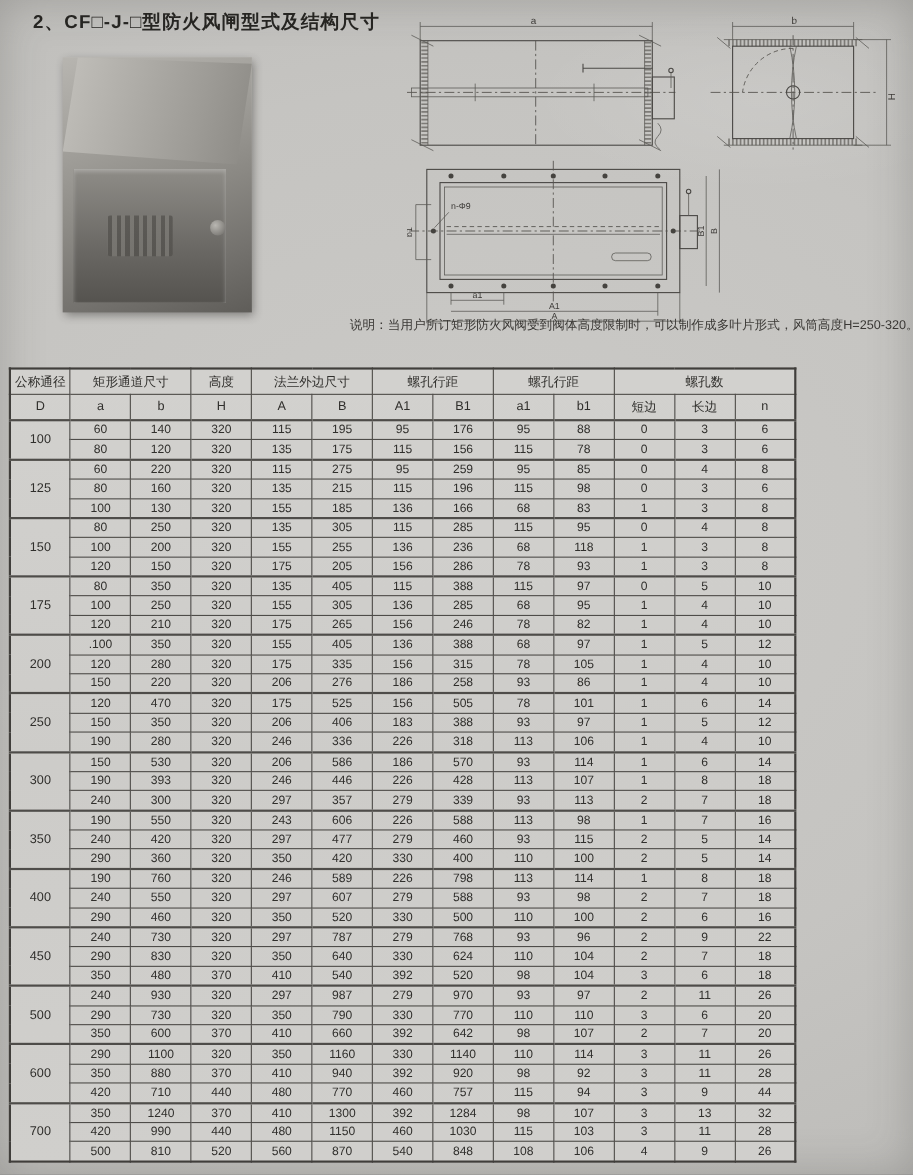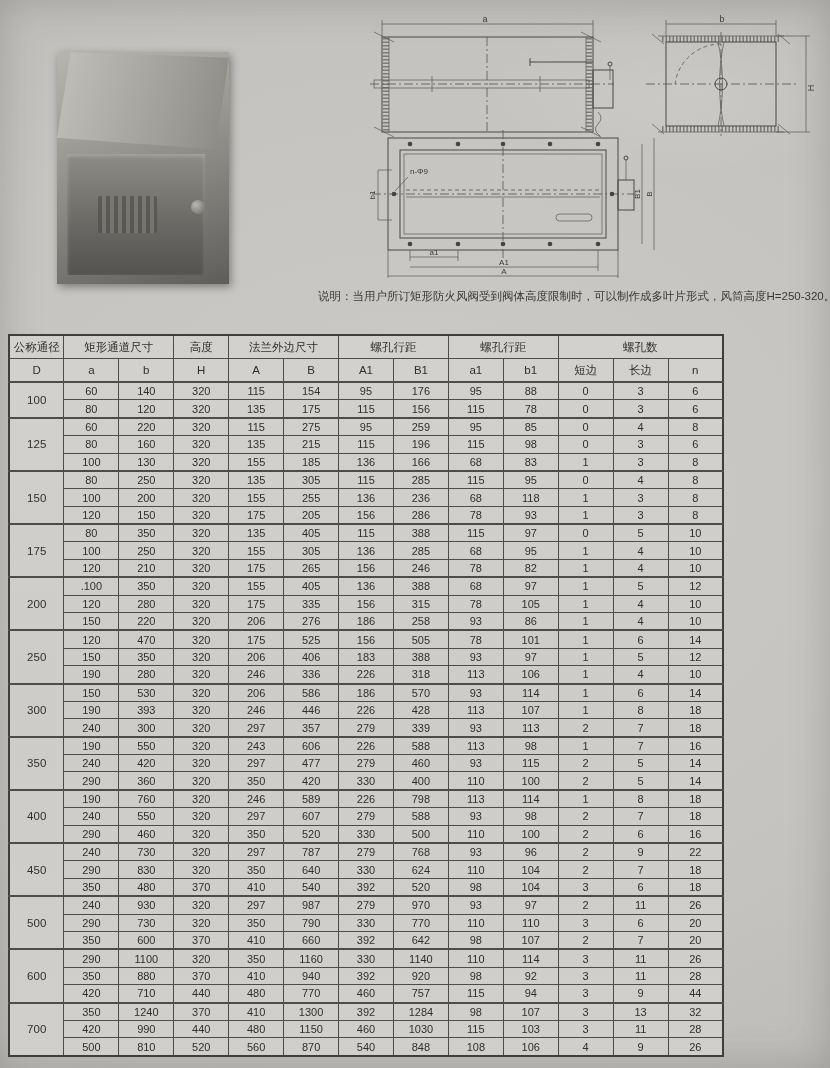--- a/index.html
+++ b/index.html
@@ -82,20 +82,21 @@
   .dim-table thead td{font-size:11.5px;height:22px;}
   .dim-table tbody td{height:16px;}
   .dim-table tr.group-top td{border-top-width:2px;}
   .dim-table td.dcol{font-size:11.5px;}
 </style>
 </head>
 <body>
 
 <div id="page">
 
+  <div class="title">2、CF□-J-□型防火风闸型式及结构尺寸</div>
 
   <div class="photo">
     <div class="top-face"></div>
     <div class="front-face"></div>
     <div class="vent"></div>
     <div class="knob"></div>
   </div>
 
   <div class="drawing" style="left:370px;top:14px;">
     <svg width="246" height="132" viewBox="0 0 246 132">
@@ -146,21 +147,21 @@
       <line x1="138" y1="118" x2="172" y2="118" class="dwg-thin"></line>
       <text x="176" y="74" class="dwg-text" transform="rotate(-90 176 74)" text-anchor="middle">H</text>
       <line x1="8" y1="70" x2="160" y2="70" class="dwg-dashdot"></line>
       <line x1="83" y1="18" x2="83" y2="122" class="dwg-dashdot"></line>
       <path d="M 80 28 C 86 55 86 85 80 112 M 86 28 C 80 55 80 85 86 112" class="dwg-thin"></path>
       <circle cx="83" cy="70" r="6" class="dwg-line"></circle>
       <path d="M 83 30 A 46 46 0 0 0 37 70" class="dwg-dash"></path>
     </svg>
   </div>
 
-  <div class="drawing" style="left:370px;top:130px;">
+  <div class="drawing" style="left:370px;top:146px;">
     <svg width="290" height="148" viewBox="0 0 290 148">
       <rect x="18" y="8" width="230" height="112" class="dwg-line"></rect>
       <rect x="30" y="20" width="206" height="88" class="dwg-line"></rect>
       <rect x="34" y="24" width="198" height="80" class="dwg-thin"></rect>
       <line x1="36" y1="60" x2="230" y2="60" class="dwg-dash"></line>
       <line x1="36" y1="67" x2="230" y2="67" class="dwg-thin"></line>
       <rect x="186" y="84" width="36" height="7" rx="3.5" class="dwg-thin"></rect>
       <line x1="133" y1="0" x2="133" y2="128" class="dwg-dashdot"></line>
       <line x1="2" y1="64" x2="266" y2="64" class="dwg-dashdot"></line>
       <circle cx="40" cy="14" r="2.3" class="dwg-dot"></circle>
@@ -231,21 +232,21 @@
           <td style="width: 40px;">n</td>
         </tr>
       </thead>
     <tbody>
         <tr class="group-top">
           <td rowspan="2" class="dcol">100</td>
           <td>60</td>
           <td>140</td>
           <td>320</td>
           <td>115</td>
-          <td>154</td>
+          <td>195</td>
           <td>95</td>
           <td>176</td>
           <td>95</td>
           <td>88</td>
           <td>0</td>
           <td>3</td>
           <td>6</td>
         </tr>
         <tr>
           <td>80</td>

